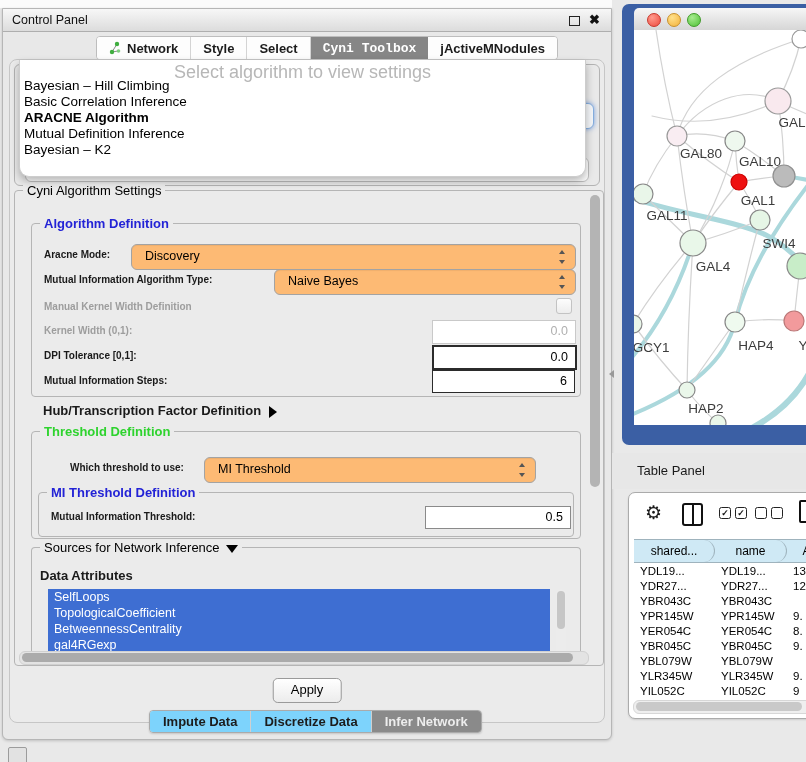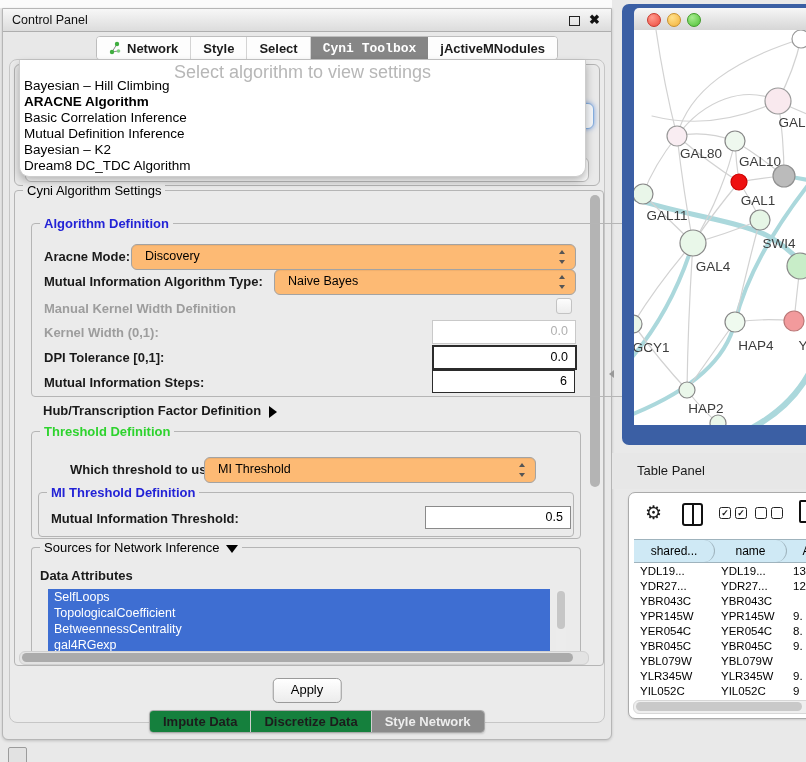--- a/index.html
+++ b/index.html
@@ -44,51 +44,51 @@
   .popup-item{height:16px;line-height:16px;font-size:13.5px;color:#000;white-space:nowrap;}
   .popup-item.bold{font-weight:bold;}
   
   .group{position:absolute;border:1px solid #b5b5b5;border-radius:4px;}
   .glabel{position:absolute;top:-8px;left:8px;background:#ebebeb;padding:0 4px;font-size:13px;color:#000;white-space:nowrap;}
   .glabel.blue{color:#2323d6;font-weight:bold;}
   .glabel.green{color:#2ed32e;font-weight:bold;}
   #settings-group{left:4px;top:130px;width:588px;height:474px;}
   #v-scroll{right:3px;top:4px;width:10px;height:458px;}
   #v-thumb{position:absolute;top:0;left:0;width:10px;height:292px;background:#b4b4b4;border-radius:5px;}
-  .lbl{position:absolute;font-size:13px;font-weight:bold;color:#1a1a1a;white-space:nowrap;}
+  .lbl{position:absolute;font-size:10px;font-weight:bold;color:#1a1a1a;white-space:nowrap;}
   .lbl.dis{color:#9d9d9d;}
   .combo{position:absolute;height:24px;background:#fdba74;border:1px solid #a3a3a3;border-radius:6px;
          box-shadow:inset 0 1px 1px rgba(0,0,0,.06);}
   .combo .val{position:absolute;left:13px;top:4px;font-size:12.5px;color:#000;}
   .stepper{position:absolute;right:8px;top:0;height:100%;width:8px;}
   .stepper i{position:absolute;left:0;width:0;height:0;border-left:3.5px solid transparent;border-right:3.5px solid transparent;}
   .stepper .up{top:5px;border-bottom:4.5px solid #555;}
   .stepper .dn{bottom:5px;border-top:4.5px solid #555;}
   .field{position:absolute;background:#fff;text-align:right;font-size:12.5px;}
   .field span{position:absolute;right:7px;top:3px;}
-  #algo-def{left:16px;top:32px;width:548px;height:172px;padding-left:48px;}
+  #algo-def{left:16px;top:32px;width:548px;height:172px;}
   #threshold-group{left:16px;top:240px;width:548px;height:106px;}
   #mi-group{left:6px;top:60px;width:534px;height:43px;}
   #sources-group{left:16px;top:356px;width:548px;height:114px;border-bottom:none;}
   .tri-right{display:inline-block;width:0;height:0;border-top:6px solid transparent;border-bottom:6px solid transparent;
              border-left:8px solid #000;vertical-align:middle;margin-left:8px;}
   .tri-down{display:inline-block;width:0;height:0;border-left:6px solid transparent;border-right:6px solid transparent;
             border-top:8px solid #000;vertical-align:middle;margin-left:6px;}
   #attr-list{left:16px;top:41px;width:502px;height:72px;overflow:hidden;}
   .attr-item{height:16px;line-height:16px;background:#3e6ed2;color:#fff;font-size:12.5px;padding-left:6px;}
   #list-scroll{left:524px;top:41px;width:10px;height:72px;background:#ececec;border-radius:5px;}
   #list-thumb{position:absolute;top:2px;left:1px;width:8px;height:38px;background:#c6c6c6;border-radius:4px;}
   #h-scroll{left:4px;right:14px;bottom:0px;height:12px;background:#e3e3e3;border:1px solid #d0d0d0;border-radius:6px;}
   #h-thumb{position:absolute;top:1px;left:2px;height:9px;width:97%;background:#ababab;border-radius:5px;}
   #apply-btn{left:50%;transform:translateX(-50%);top:618px;height:23px;padding:0 17px;background:linear-gradient(#fff,#ececec);
              border:1px solid #9a9a9a;border-radius:5px;font-size:13px;color:#000;line-height:22px;}
   
   #bottom-tabs{left:146px;top:701px;height:21px;display:flex;border:1px solid #aaa;border-radius:4px;overflow:hidden;
                box-shadow:0 1px 2px rgba(0,0,0,.15);}
-  .btab{display:flex;align-items:center;padding:0 13px;font-size:13px;font-weight:bold;color:#1c1c1c;background:#15803d;
+  .btab{display:flex;align-items:center;padding:0 13px;font-size:13px;font-weight:bold;color:#1c1c1c;background:#7dd3fc;
         border-right:1px solid #cfcfcf;white-space:nowrap;}
   .btab:last-child{border-right:none;}
   .btab.sel{background:#8a8a8a;color:#ededed;}
   
   #splitter-arrow{left:609px;top:370px;width:0;height:0;border-top:4px solid transparent;border-bottom:4px solid transparent;
                   border-right:5px solid #999;}
   
   #net-frame{left:622px;top:4px;width:190px;height:441px;background:#3b5fa4;border-radius:7px 0 0 7px;}
   #net-titlebar{left:12px;top:4px;width:178px;height:22px;background:linear-gradient(#f6f6f6,#d6d6d6);
                 border-radius:5px 0 0 0;border-bottom:1px solid #b5b5b5;}
@@ -174,25 +174,24 @@
         </div>
         <div class="abs" id="ghost-field">
           <span>galFiltered.sif default node</span>
         </div>
       </div>
 
       <div class="abs" id="algo-popup">
         <div class="abs" id="popup-placeholder">Select algorithm to view settings</div>
         <div class="abs" id="popup-items">
             <div class="popup-item">Bayesian – Hill Climbing</div>
+            <div class="popup-item">Basic Correlation Inference</div>
             <div class="popup-item bold">ARACNE Algorithm</div>
-            <div class="popup-item">Basic Correlation Inference</div>
             <div class="popup-item">Mutual Definition Inference</div>
             <div class="popup-item">Bayesian – K2</div>
-            <div class="popup-item">Dream8 DC_TDC Algorithm</div>
           </div>
       </div>
 
       <div class="group" id="settings-group">
         <span class="glabel">Cyni Algorithm Settings</span>
         <div class="abs" id="v-scroll">
           <div id="v-thumb"></div>
         </div>
 
         <div class="group" id="algo-def">
@@ -270,21 +269,21 @@
             <div id="h-thumb"></div>
           </div>
       </div>
 
       <div class="abs" id="apply-btn">Apply</div>
     </div>
 
     <div class="abs" id="bottom-tabs">
         <div class="btab">Impute Data</div>
         <div class="btab">Discretize Data</div>
-        <div class="btab sel">Style Network</div>
+        <div class="btab sel">Infer Network</div>
       </div>
   </div>
 
   <div class="abs" id="splitter-arrow"></div>
 
   <div class="abs" id="net-frame">
     <div class="abs" id="net-titlebar">
       <div class="light" id="light-red"></div>
       <div class="light" id="light-yellow"></div>
       <div class="light" id="light-green"></div>

